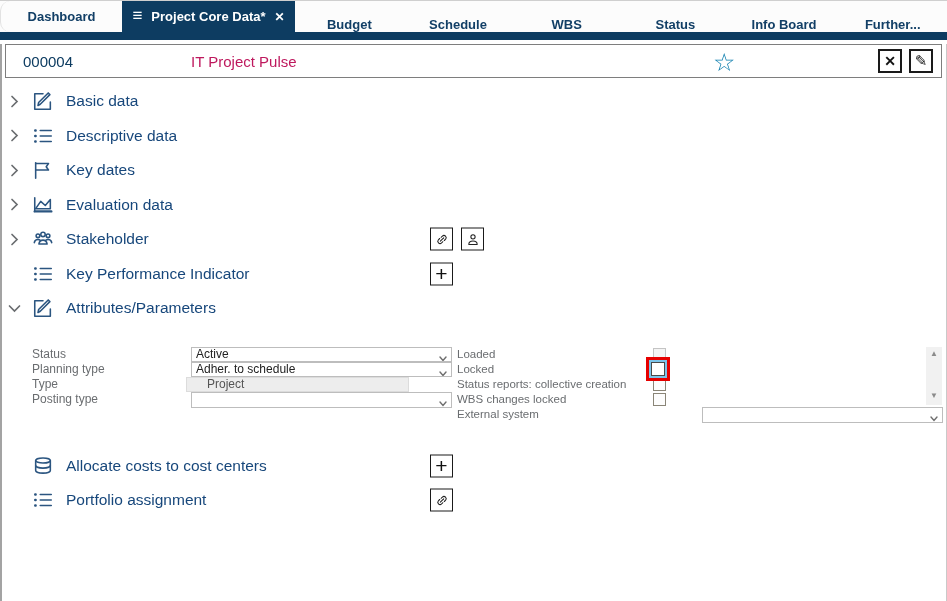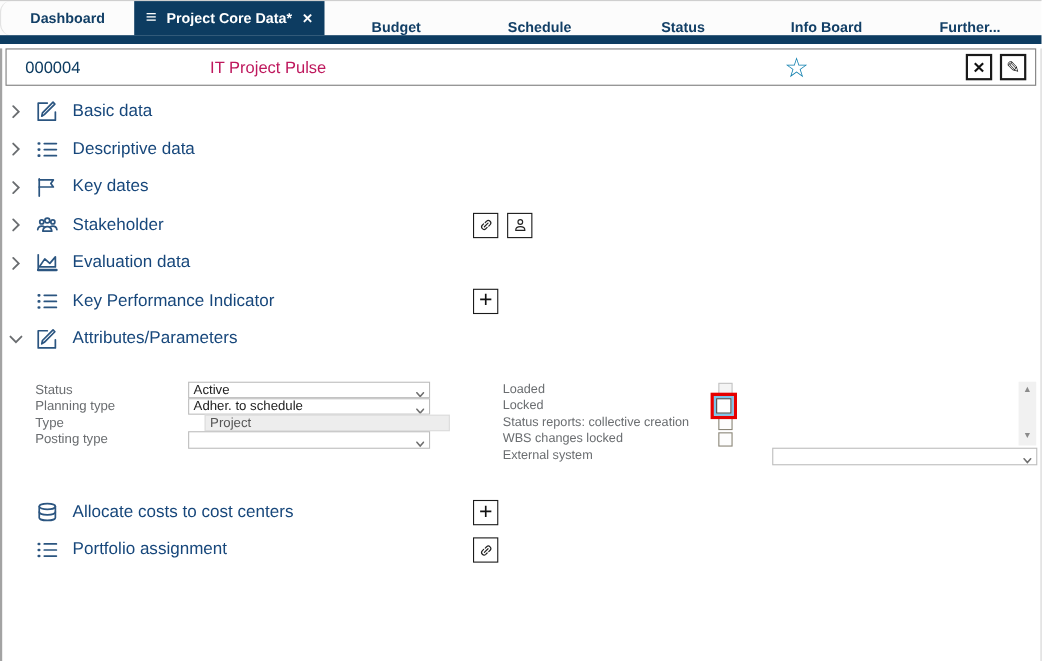--- a/index.html
+++ b/index.html
@@ -39,25 +39,25 @@
   .stitle { margin-left:10px; font-size:15.5px; font-weight:500; color:#17477b; }
   .sqbtn { position:absolute; top:50%; transform:translateY(-50%); width:23px; height:23px; border:1.5px solid #1a1a1a;
            background:#fff; display:flex; align-items:center; justify-content:center; cursor:pointer; padding:0; }
   .sqbtn.p1 { left:428px; } .sqbtn.p2 { left:459px; }
   .plus-glyph { font-size:21px; font-weight:400; color:#111; line-height:1; margin-top:-2px; }
 
   
   .form { position:relative; height:76px; margin-top:21px; }
   .flabel { position:absolute; left:30px; height:15px; line-height:15px; font-size:12px; color:#6a6d70; white-space:nowrap; }
   .rlabel { position:absolute; left:455px; height:15px; line-height:15px; font-size:11.5px; color:#6a6d70; white-space:nowrap; }
-  .sel { position:absolute; left:169px; width:220px; height:15.5px; border:1px solid #bdbdbd; background:#fff;
+  .sel { position:absolute; left:189px; width:261px; height:15.5px; border:1px solid #bdbdbd; background:#fff;
          font-size:12px; line-height:13px; padding:0 16px 0 4px; color:#222; cursor:pointer; white-space:nowrap; overflow:hidden; }
   .sel .sc { position:absolute; right:4px; top:4px; }
   .ro { position:absolute; left:184px; width:223px; height:15px; border:1px solid #dcdcdc; background:#ededed;
-        font-size:12px; line-height:13px; padding:0 4px; color:#555; }
+        font-size:12px; line-height:13px; padding:0 20px; color:#555; }
   .cb { position:absolute; left:651px; width:13px; height:13px; border:1px solid #8a8577; background:#fdfdfd; cursor:pointer; }
   .cb.disabled { border-color:#c4c4c4; background:#f4f4f4; cursor:default; }
   .cb-hl-wrap { position:absolute; left:644px; top:10px; border:3px solid #e60000; padding:2px; background:transparent; z-index:2; }
   .cb-hl { display:block; width:14px; height:14px; border:1px solid #4a4a4a; background:#fff;
            box-shadow:0 0 0 2px #7cc4ea; cursor:pointer; }
   .ext-sel { left:700px; top:60px; width:241px; height:16px; }
   .scrollbar { position:absolute; left:924px; top:0; width:16px; height:58px; background:#f1f1f1; }
   .scr-up, .scr-dn { position:absolute; left:0; width:16px; height:12px; text-align:center; font-size:8px; color:#8b8b8b; cursor:pointer; }
   .scr-up { top:2px; } .scr-dn { bottom:2px; }
 
@@ -78,20 +78,23 @@
     <span>Project Core Data*</span>
     <span class="tabclose">✕</span>
   </div>
   <div class="tab tab-flex">
       <span>Budget</span>
     </div>
   <div class="tab tab-flex">
       <span>Schedule</span>
     </div>
   <div class="tab tab-flex">
+      <span>WBS</span>
+    </div>
+  <div class="tab tab-flex">
       <span>Status</span>
     </div>
   <div class="tab tab-flex">
       <span>Info Board</span>
     </div>
   <div class="tab tab-flex">
       <span>Further...</span>
     </div>
 </div>
 <div class="navy-strip"></div>
@@ -159,20 +162,36 @@
       <span class="stitle">Key dates</span>
     </div>
 
     <div class="srow">
       <span class="chev">
           <svg width="9" height="13" viewBox="0 0 9 13">
             <path d="M2 1.5l5 5-5 5" stroke="#6a6d70" stroke-width="1.7" fill="none" stroke-linecap="round"></path>
           </svg>
         </span>
       <span class="sicon">
+          <svg class="navy" width="22" height="22" viewBox="0 0 24 24">
+            <path d="M3 4v15"></path>
+            <path d="M3 19h18" stroke-width="2.6"></path>
+            <path d="M4 16l5.5-8 5 4.5L20 6v10z"></path>
+          </svg>
+        </span>
+      <span class="stitle">Evaluation data</span>
+    </div>
+
+    <div class="srow">
+      <span class="chev">
+          <svg width="9" height="13" viewBox="0 0 9 13">
+            <path d="M2 1.5l5 5-5 5" stroke="#6a6d70" stroke-width="1.7" fill="none" stroke-linecap="round"></path>
+          </svg>
+        </span>
+      <span class="sicon">
           <svg class="navy" width="22" height="22" viewBox="0 0 24 24" stroke-width="1.5">
             <circle cx="6.5" cy="8.5" r="2"></circle>
             <circle cx="17.5" cy="8.5" r="2"></circle>
             <circle cx="12" cy="7" r="2.4"></circle>
             <path d="M2.5 16c.4-2.2 2-3.4 4-3.4 1 0 1.9.3 2.6.9"></path>
             <path d="M21.5 16c-.4-2.2-2-3.4-4-3.4-1 0-1.9.3-2.6.9"></path>
             <path d="M7.5 17.5c.5-2.8 2.3-4.3 4.5-4.3s4 1.5 4.5 4.3z"></path>
           </svg>
         </span>
       <span class="stitle">Stakeholder</span>
@@ -185,36 +204,20 @@
         </button>
       <button class="sqbtn p2">
           <svg class="blk" width="16" height="16" viewBox="0 0 24 24">
             <circle cx="12" cy="8" r="3.2"></circle>
             <path d="M5.8 19.5v-.6c0-3 2.8-4.6 6.2-4.6s6.2 1.6 6.2 4.6v.6z"></path>
           </svg>
         </button>
     </div>
 
     <div class="srow">
-      <span class="chev">
-          <svg width="9" height="13" viewBox="0 0 9 13">
-            <path d="M2 1.5l5 5-5 5" stroke="#6a6d70" stroke-width="1.7" fill="none" stroke-linecap="round"></path>
-          </svg>
-        </span>
-      <span class="sicon">
-          <svg class="navy" width="22" height="22" viewBox="0 0 24 24">
-            <path d="M3 4v15"></path>
-            <path d="M3 19h18" stroke-width="2.6"></path>
-            <path d="M4 16l5.5-8 5 4.5L20 6v10z"></path>
-          </svg>
-        </span>
-      <span class="stitle">Evaluation data</span>
-    </div>
-
-    <div class="srow">
       <span class="chev hidden">
           <svg width="9" height="13" viewBox="0 0 9 13">
             <path d="M2 1.5l5 5-5 5" stroke="#6a6d70" stroke-width="1.7" fill="none"></path>
           </svg>
         </span>
       <span class="sicon">
           <svg class="navy" width="22" height="22" viewBox="0 0 24 24" stroke-width="2.2">
             <path d="M9 6h12M9 12h12M9 18h12"></path>
             <path d="M3.5 6h.5M3.5 12h.5M3.5 18h.5" stroke-width="2.6"></path>
           </svg>

